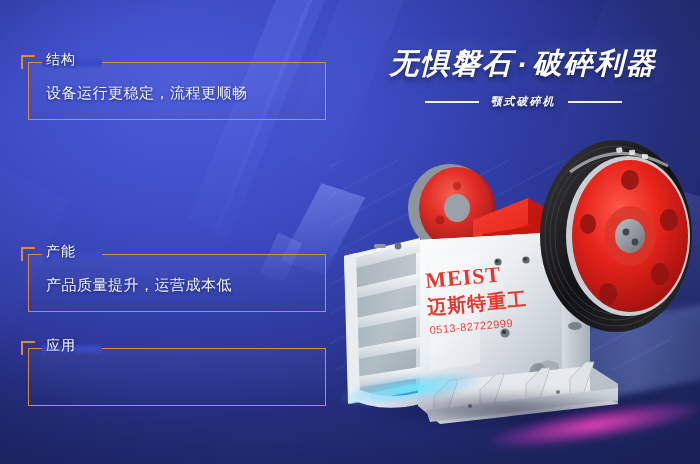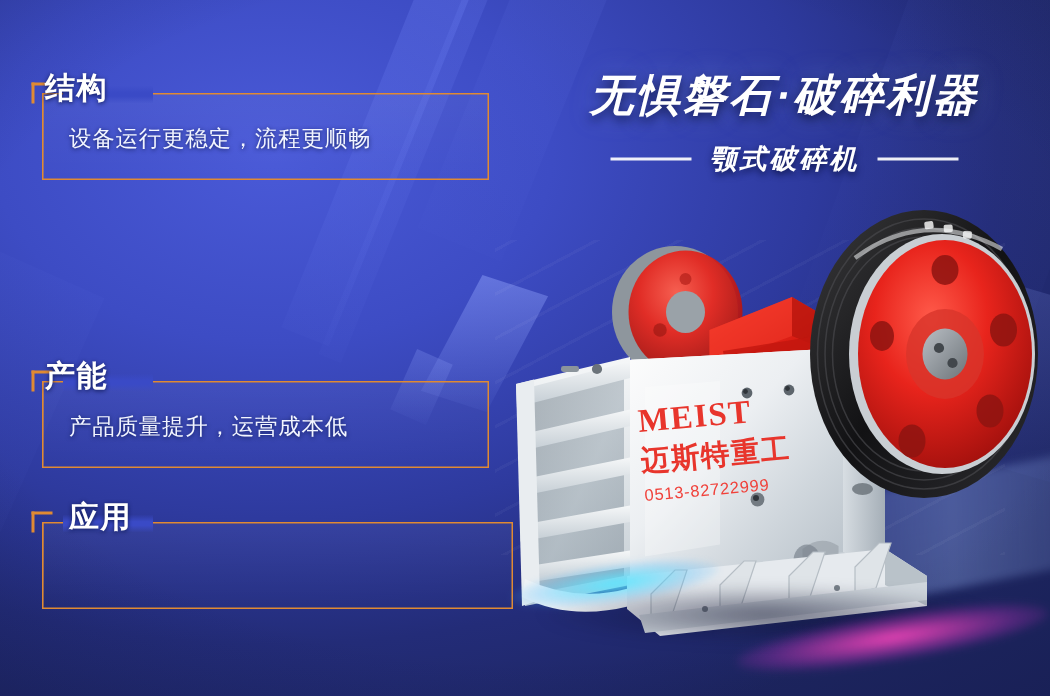--- a/index.html
+++ b/index.html
@@ -32,36 +32,36 @@
   
   .panels{position:absolute;left:0;top:0;width:350px;height:464px;}
   .feature{position:absolute;left:28px;width:298px;}
   .fbox{position:absolute;left:0;top:18px;right:0;bottom:0;
         border:1px solid #e08a33;border-top-color:#e08a33;
         background:linear-gradient(180deg,rgba(255,255,255,.045),rgba(255,255,255,0));}
   .fbox::after{content:"";position:absolute;left:-1px;top:-1px;width:1px;height:100%;
         background:linear-gradient(180deg,#e08a33,rgba(224,138,51,.25));}
   .corner{position:absolute;left:-7px;top:11px;width:12px;height:12px;
         border-left:2px solid #e08a33;border-top:2px solid #e08a33;}
-  .ftitle{position:relative;display:inline-block;
-        font-size:20px;font-weight:bold;color:#ffffff;letter-spacing:1px;
+  .ftitle{position:relative;display:inline-block;margin-left:16px;
+        font-size:14px;font-weight:normal;color:#ffffff;letter-spacing:1px;
         background:transparent;padding:0 10px 0 2px;line-height:30px;
         text-shadow:0 1px 3px rgba(10,20,70,.9);}
   .ftitle-wrap{position:relative;z-index:3;height:30px;}
   .ftitle-mask{position:absolute;left:14px;top:13px;height:12px;z-index:2;}
   .fdesc{position:relative;z-index:3;margin:2px 0 0 18px;font-size:15px;color:#f2f5ff;
         letter-spacing:.5px;line-height:34px;text-shadow:0 1px 3px rgba(10,20,70,.8);}
 
   
   .headline{position:absolute;left:358px;top:44px;width:330px;text-align:center;z-index:6;}
   .h-main{font-size:29px;font-weight:bold;font-style:italic;color:#ffffff;letter-spacing:2px;
-        text-shadow:0 3px 7px rgba(8,14,60,.85),0 0 18px rgba(150,180,255,.35);white-space:nowrap;}
+        text-shadow:0 3px 7px rgba(8,14,60,.85),0 0 18px rgba(150,180,255,.35);white-space:nowrap;font-family:Liberation Mono, monospace;}
   .h-sub-row{display:flex;align-items:center;justify-content:center;gap:12px;margin-top:10px;}
   .h-line{width:54px;height:2px;background:#ffffff;opacity:.92;}
-  .h-sub{font-size:18px;font-weight:bold;font-style:italic;color:#ffffff;letter-spacing:2px;
+  .h-sub{font-size:11px;font-weight:bold;font-style:italic;color:#ffffff;letter-spacing:2px;
         text-shadow:0 2px 5px rgba(8,14,60,.8);white-space:nowrap;}
 
   
   .machine{position:absolute;left:330px;top:128px;width:370px;height:336px;z-index:5;}
   .glow-cyan{position:absolute;left:10px;top:248px;width:140px;height:26px;border-radius:50%;
         background:radial-gradient(ellipse at center,rgba(90,230,255,.95),rgba(60,180,255,.25) 55%,rgba(40,120,255,0) 78%);
         transform:rotate(-8deg);filter:blur(2px);}
   .glow-pink{position:absolute;left:160px;top:282px;width:210px;height:30px;border-radius:50%;
         background:radial-gradient(ellipse at center,rgba(255,70,190,.9),rgba(210,50,200,.3) 55%,rgba(140,40,200,0) 80%);
         transform:rotate(-9deg);filter:blur(3px);}
@@ -257,21 +257,21 @@
     <div class="feature" id="feat2" style="top:236px;height:76px;">
       <div class="fbox"></div>
       <div class="corner"></div>
       <div class="ftitle-wrap">
         <span class="ftitle">产能</span>
       </div>
       <div class="fdesc">产品质量提升，运营成本低</div>
     <div class="ftitle-mask" style="width: 60px; background: linear-gradient(rgba(60, 76, 200, 0), rgb(58, 74, 198) 40%, rgb(58, 74, 198) 60%, rgba(58, 74, 198, 0));"></div>
       </div>
 
-    <div class="feature" id="feat3" style="top:330px;height:76px;padding-left:16px;">
+    <div class="feature" id="feat3" style="top:330px;height:76px;">
       <div class="fbox"></div>
       <div class="corner"></div>
       <div class="ftitle-wrap">
         <span class="ftitle">应用</span>
       </div>
     <div class="ftitle-mask" style="width: 60px; background: linear-gradient(rgba(60, 76, 200, 0), rgb(58, 74, 198) 40%, rgb(58, 74, 198) 60%, rgba(58, 74, 198, 0));"></div>
       </div>
   </div>
 
 </div>

